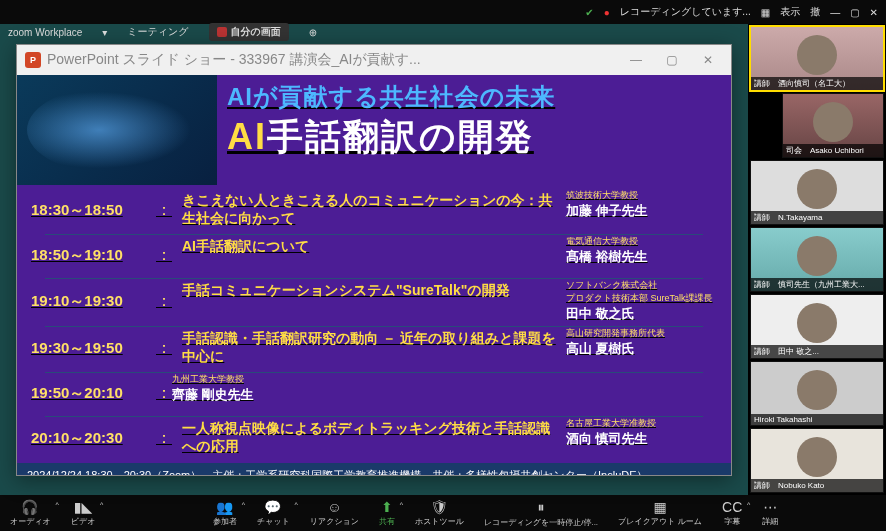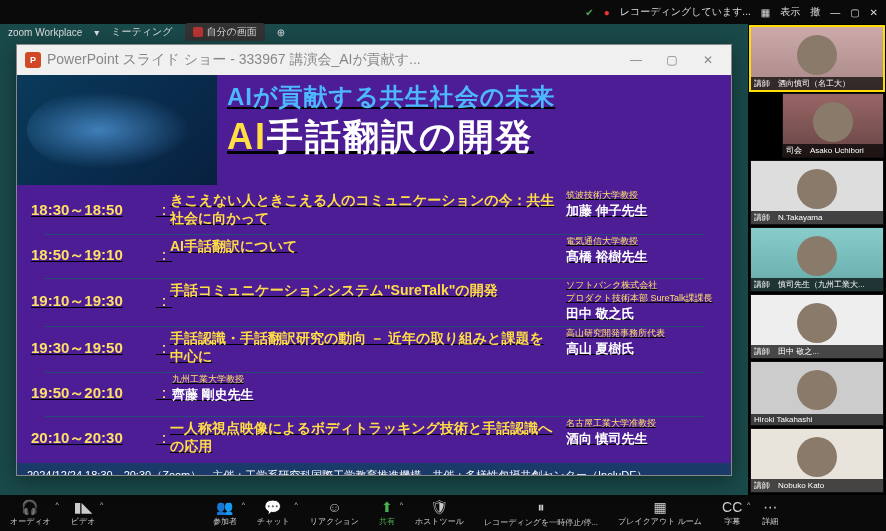--- a/index.html
+++ b/index.html
@@ -1,23 +1,23 @@
 <!DOCTYPE html>
 <html><head>
 <meta charset="utf-8">
 <style>
 * { margin: 0; padding: 0; box-sizing: border-box; }
 body { font-family: 'Meiryo', 'Hiragino Sans', sans-serif; width: 886px; height: 531px; background: #1a4a4a; overflow: hidden; }
 
 
 .topbar { height: 24px; background: #0a0a0a; display: flex; align-items: center; color: #ddd; font-size: 10px; padding: 0 8px; justify-content: space-between; }
-.topbar-left { display: flex; align-items: center; gap: 12px; margin-top: 40px; }
+.topbar-left { display: flex; align-items: center; gap: 20px; margin-top: 40px; }
 .topbar-right { display: flex; align-items: center; gap: 10px; }
 .topbar .green-dot { color: #4caf50; }
-.tab { background: #333; padding: 2px 8px; border-radius: 3px; display: flex; align-items: center; gap: 4px; }
+.tab { background: #333; padding: 2px 8px; border-radius: 3px; display: flex; align-items: center; gap: 4px; font-weight: bold; }
 .tab-icon { width: 10px; height: 10px; background: #b33; border-radius: 2px; }
 
 
 .main { display: flex; height: calc(531px - 24px - 36px); }
 .stage { flex: 1; display: flex; align-items: flex-start; justify-content: center; padding: 20px 6px 6px 6px; }
 
 
 .ppt-window { width: 716px; background: #fff; border: 1px solid #888; box-shadow: 0 4px 20px rgba(0,0,0,0.4); }
 .ppt-titlebar { height: 30px; background: #f0f0f0; display: flex; align-items: center; padding: 0 8px; color: #888; font-size: 14px; gap: 6px; }
 .ppt-icon { width: 16px; height: 16px; background: #d24726; border-radius: 3px; display: flex; align-items: center; justify-content: center; color: #fff; font-size: 9px; font-weight: bold; }
@@ -32,21 +32,21 @@
 .title-area { flex: 1; padding: 6px 10px; }
 .title1 { color: #4db8ff; font-size: 24px; font-weight: bold; letter-spacing: 1px; }
 .title2 { color: #fff; font-size: 36px; font-weight: 900; letter-spacing: 2px; }
 .title2 .ai { color: #ffdd44; }
 
 .schedule { padding: 4px 14px 0 14px; }
 .row { display: flex; align-items: stretch; min-height: 40px; margin-bottom: 3px; }
 .time { width: 125px; color: #ffe066; font-size: 15px; font-weight: bold; display: flex; align-items: center; }
 .colon { width: 12px; color: #ffe066; display: flex; align-items: center; }
 .topic { flex: 1; padding: 3px 6px 3px 2px; }
-.topic-title { color: #ffdd44; font-size: 14px; font-weight: bold; }
+.topic-title { color: #ffdd44; font-size: 14px; font-weight: bold; margin-left: 12px; }
 .speaker-col { width: 155px; text-align: left; padding-left: 4px; }
 .affil { color: #ffe066; font-size: 9px; }
 .speaker { color: #fff; font-size: 13px; font-weight: bold; }
 .divider { height: 1px; background: #2a4a7a; margin: 0 14px; }
 
 .footer-bar { background: #1a3a6a; color: #fff; font-size: 11px; padding: 5px 10px; margin-top: 4px; }
 
 
 .participants { width: 138px; background: #000; padding: 2px; display: flex; flex-direction: column; gap: 2px; }
 .ptile { flex: 1; background: #222; position: relative; border: 1px solid #111; min-height: 60px; }

